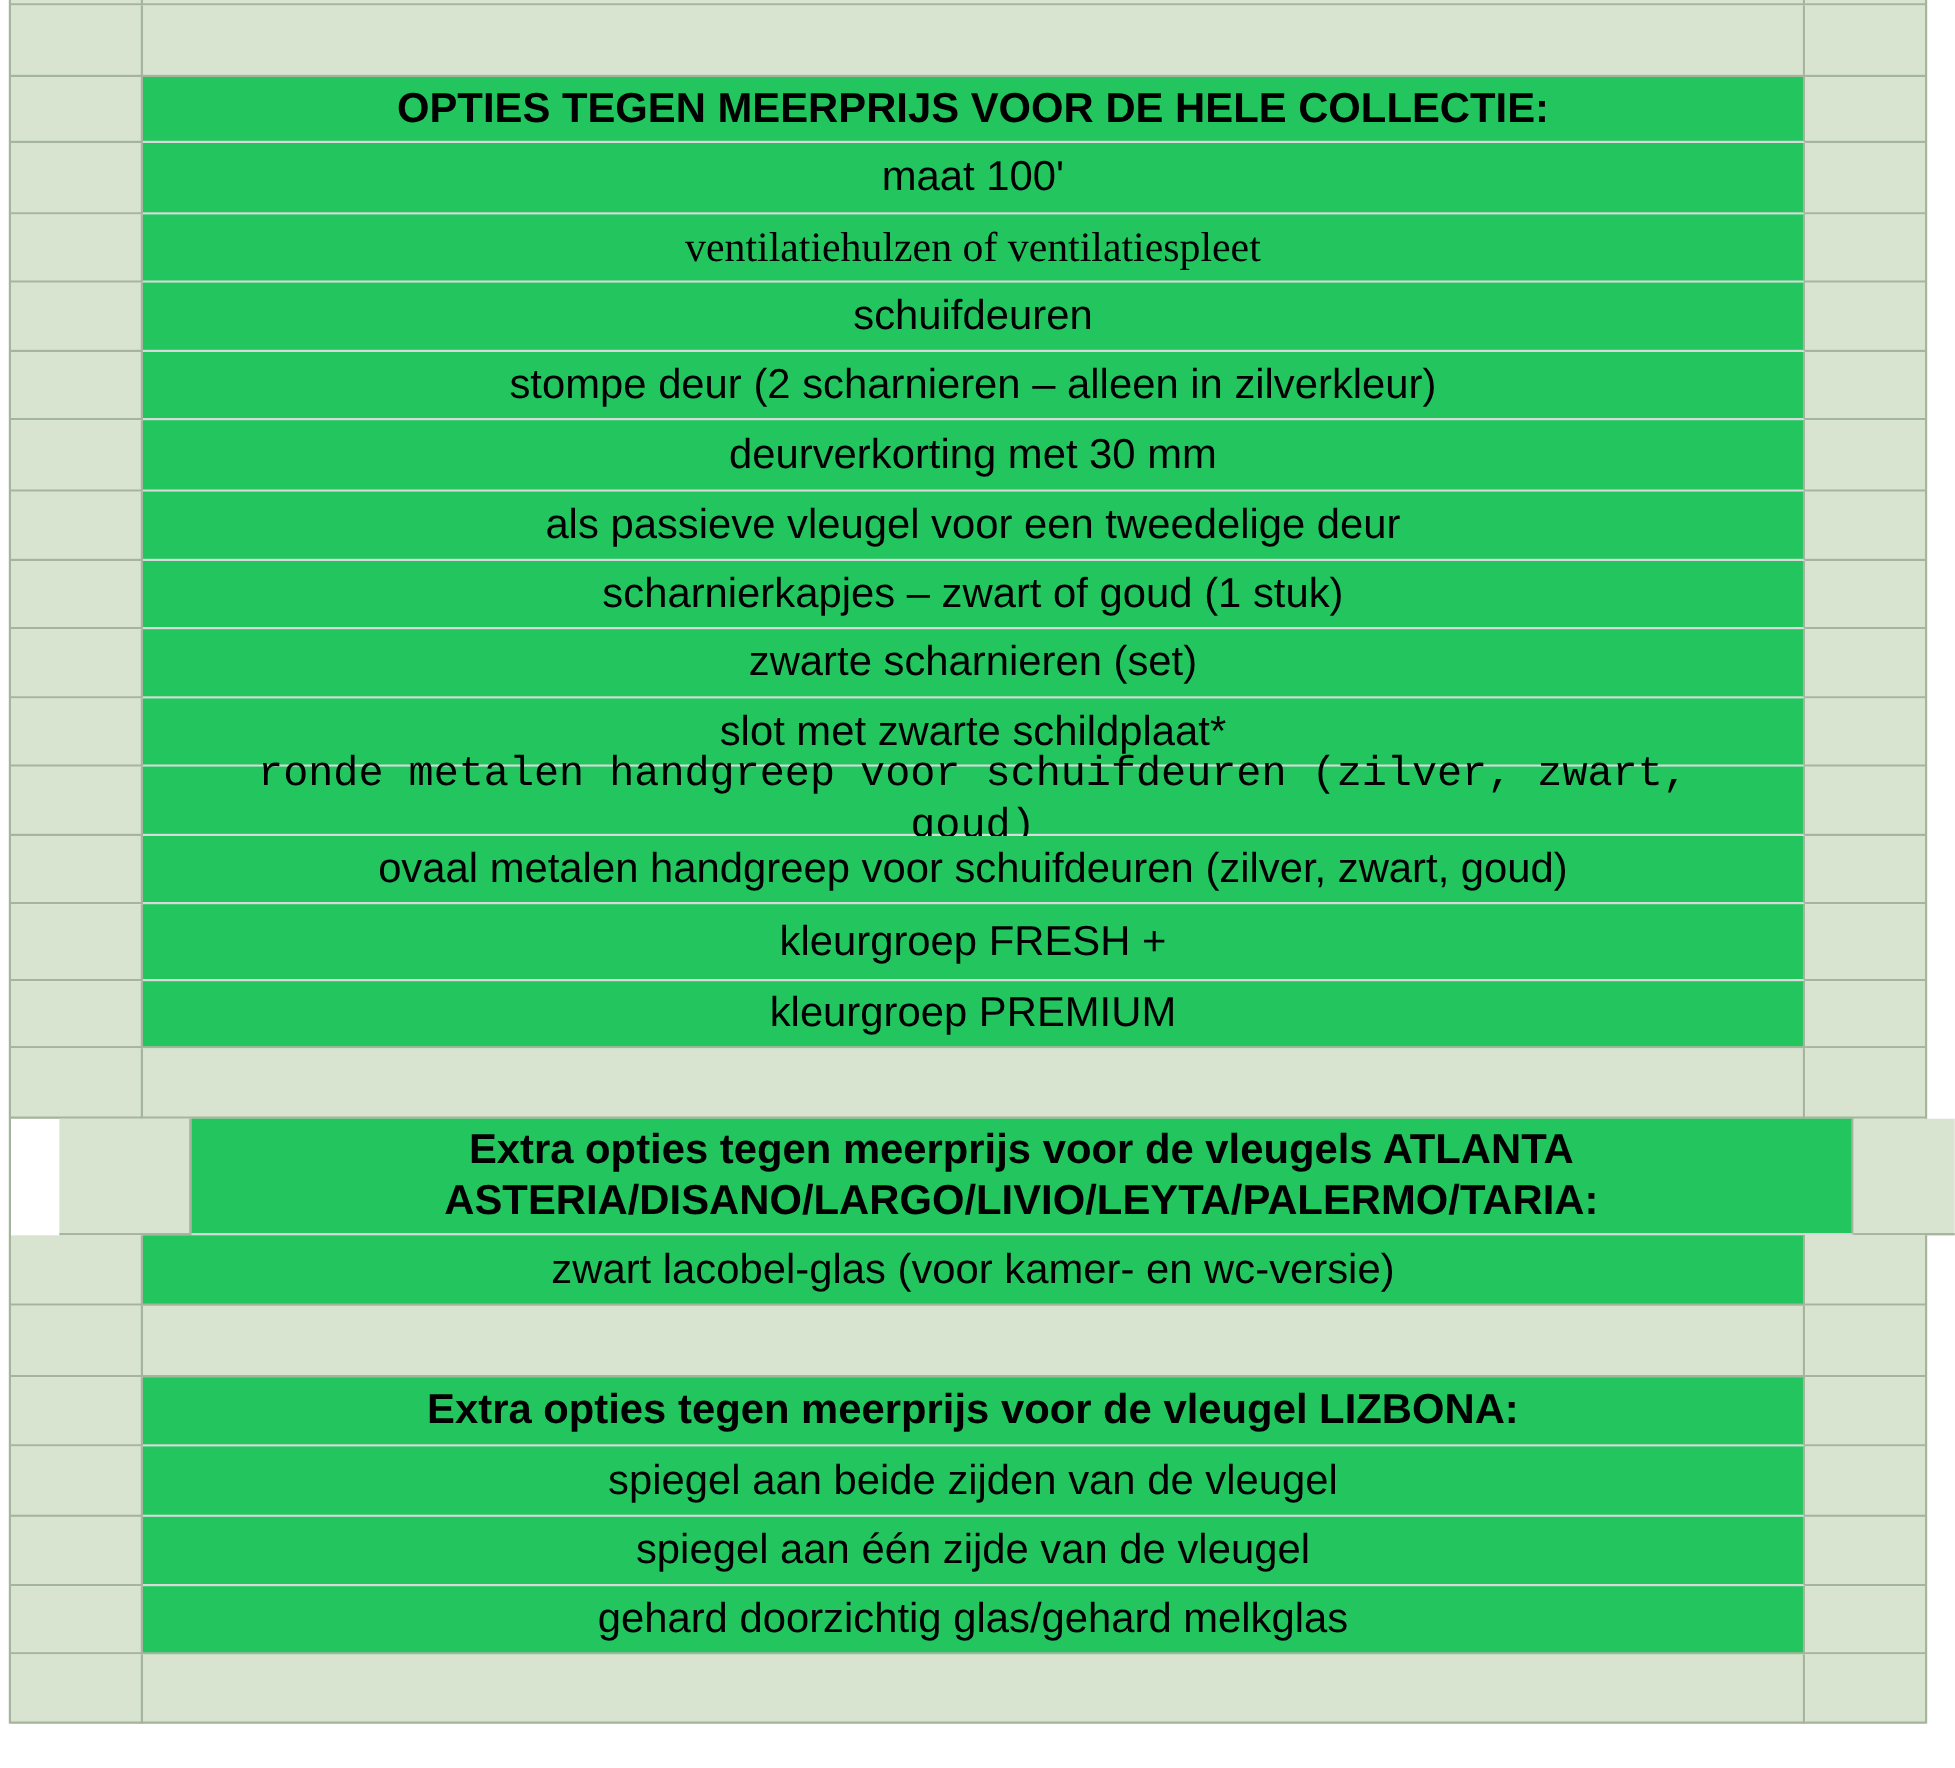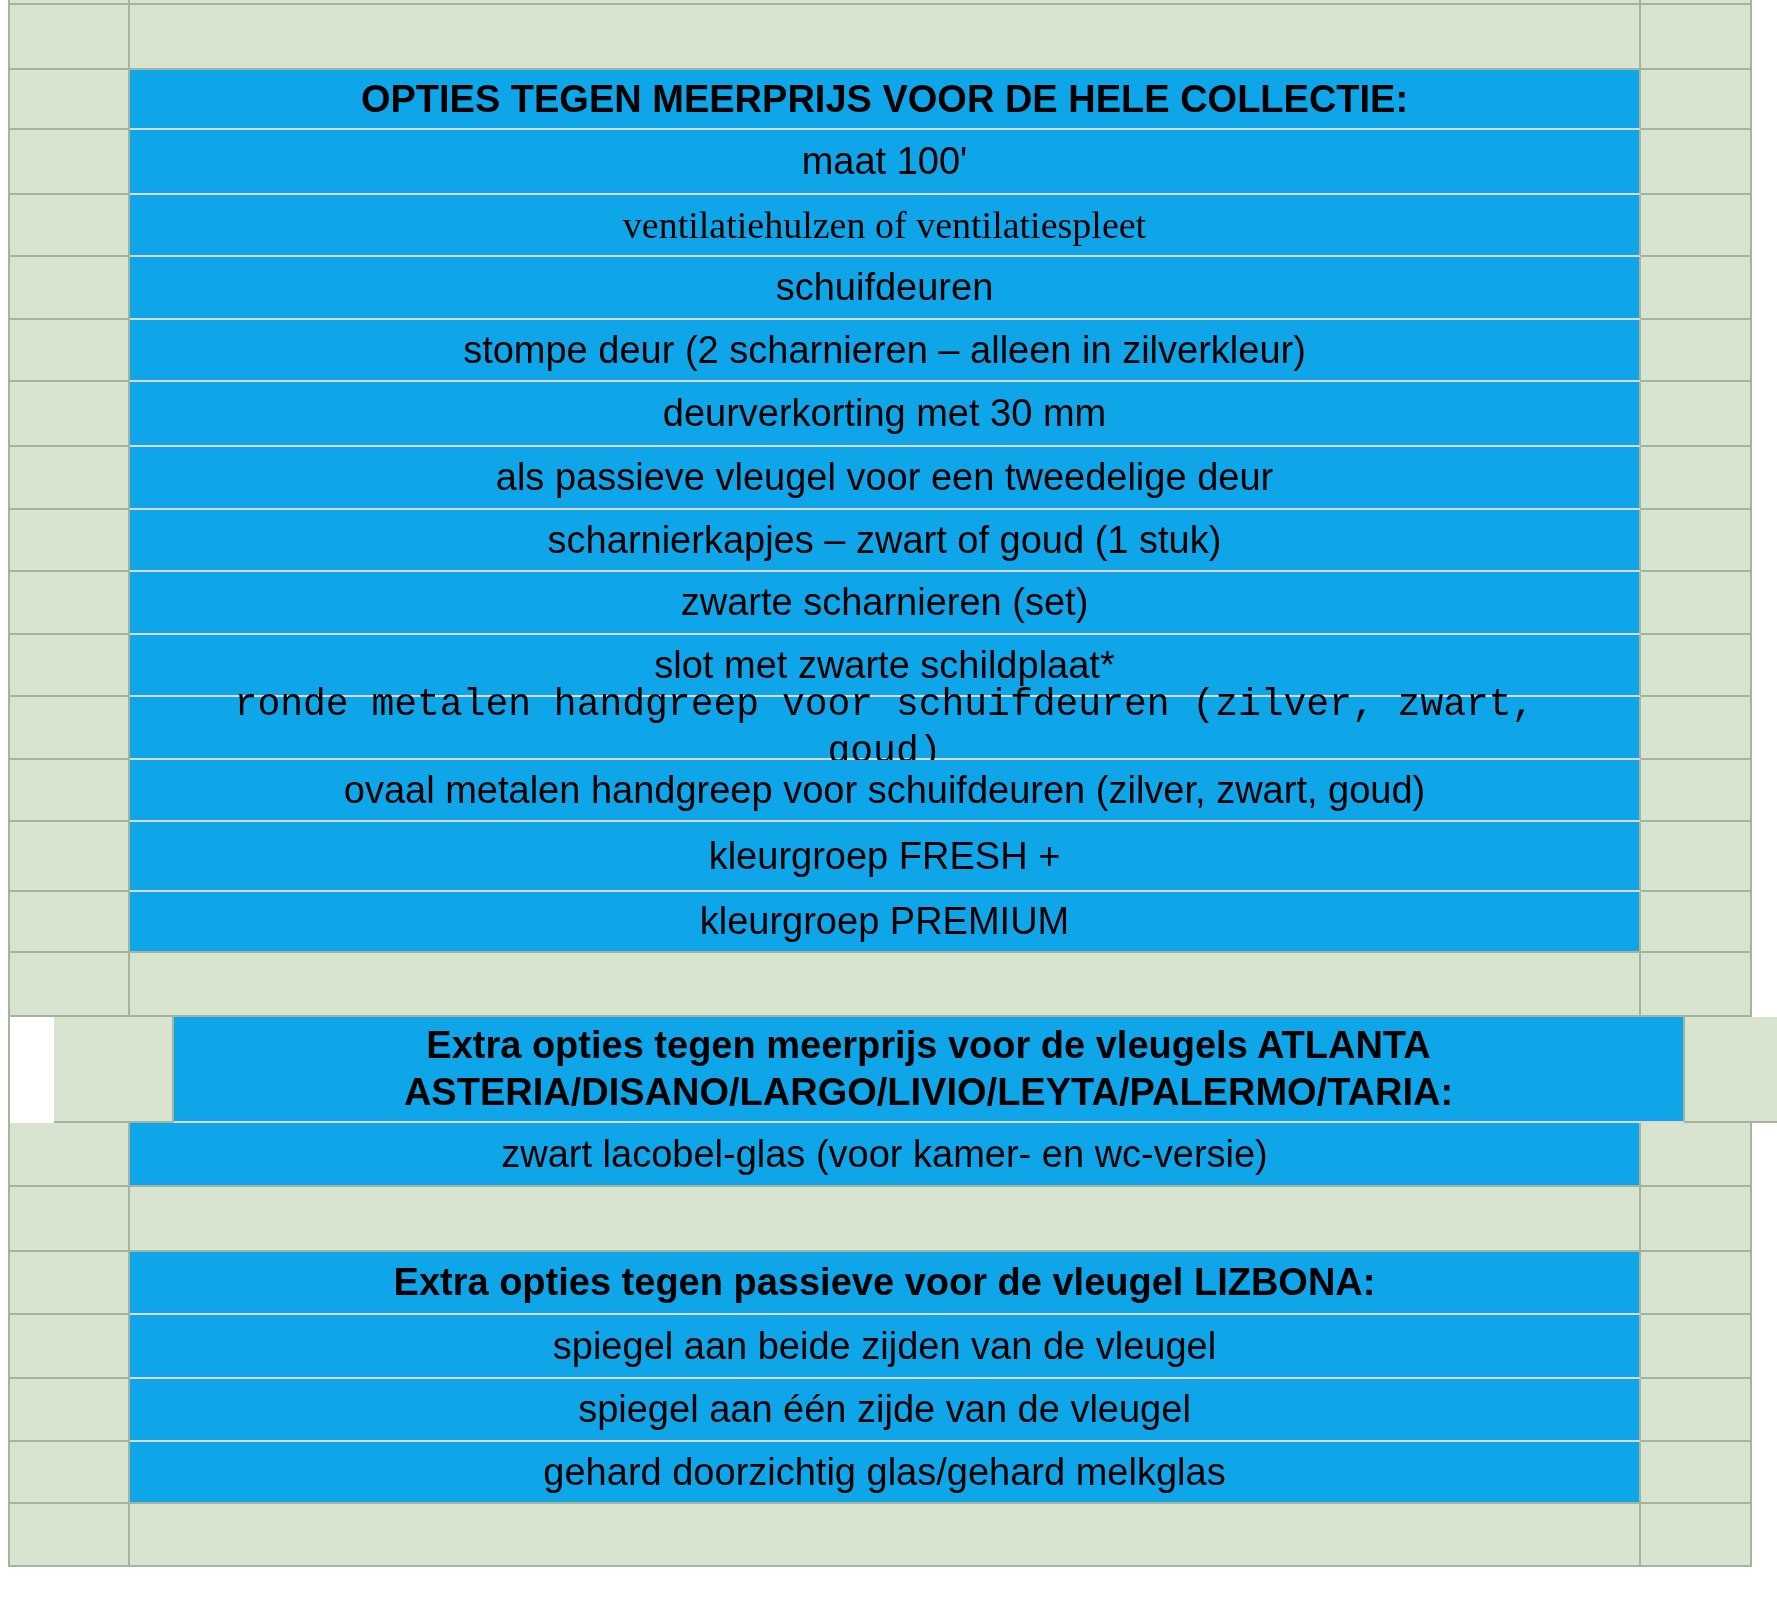--- a/index.html
+++ b/index.html
@@ -45,21 +45,21 @@
     background: var(--cell-green);
     border-right: 2px solid var(--grid-green);
   }
   .cC {
     width: 109px;
     flex: 0 0 109px;
     background: var(--cell-green);
   }
   .cB {
     flex: 1 1 auto;
-    background: #0ea5e9;
+    background: #22c55e;
     border-right: 2px solid var(--grid-green);
     display: flex;
     align-items: center;
     justify-content: center;
     text-align: center;
     font-size: 38px;
     line-height: 47px;
     padding: 0 40px;
   }
   .cB.spacer, .cB.partial-spacer {
@@ -204,21 +204,21 @@
       <div class="cell cC"></div>
     </div>
     <div class="row" style="height: 65px;">
       <div class="cell cA"></div>
       <div class="cell cB spacer"></div>
       <div class="cell cC"></div>
     </div>
     <div class="row" style="height: 63px;">
       <div class="cell cA"></div>
       <div class="cell cB header gray-divider">
-        <span>Extra opties tegen passieve voor de vleugel LIZBONA:</span>
+        <span>Extra opties tegen meerprijs voor de vleugel LIZBONA:</span>
       </div>
       <div class="cell cC"></div>
     </div>
     <div class="row" style="height: 64px;">
       <div class="cell cA"></div>
       <div class="cell cB item gray-divider">
         <span>spiegel aan beide zijden van de vleugel</span>
       </div>
       <div class="cell cC"></div>
     </div>

